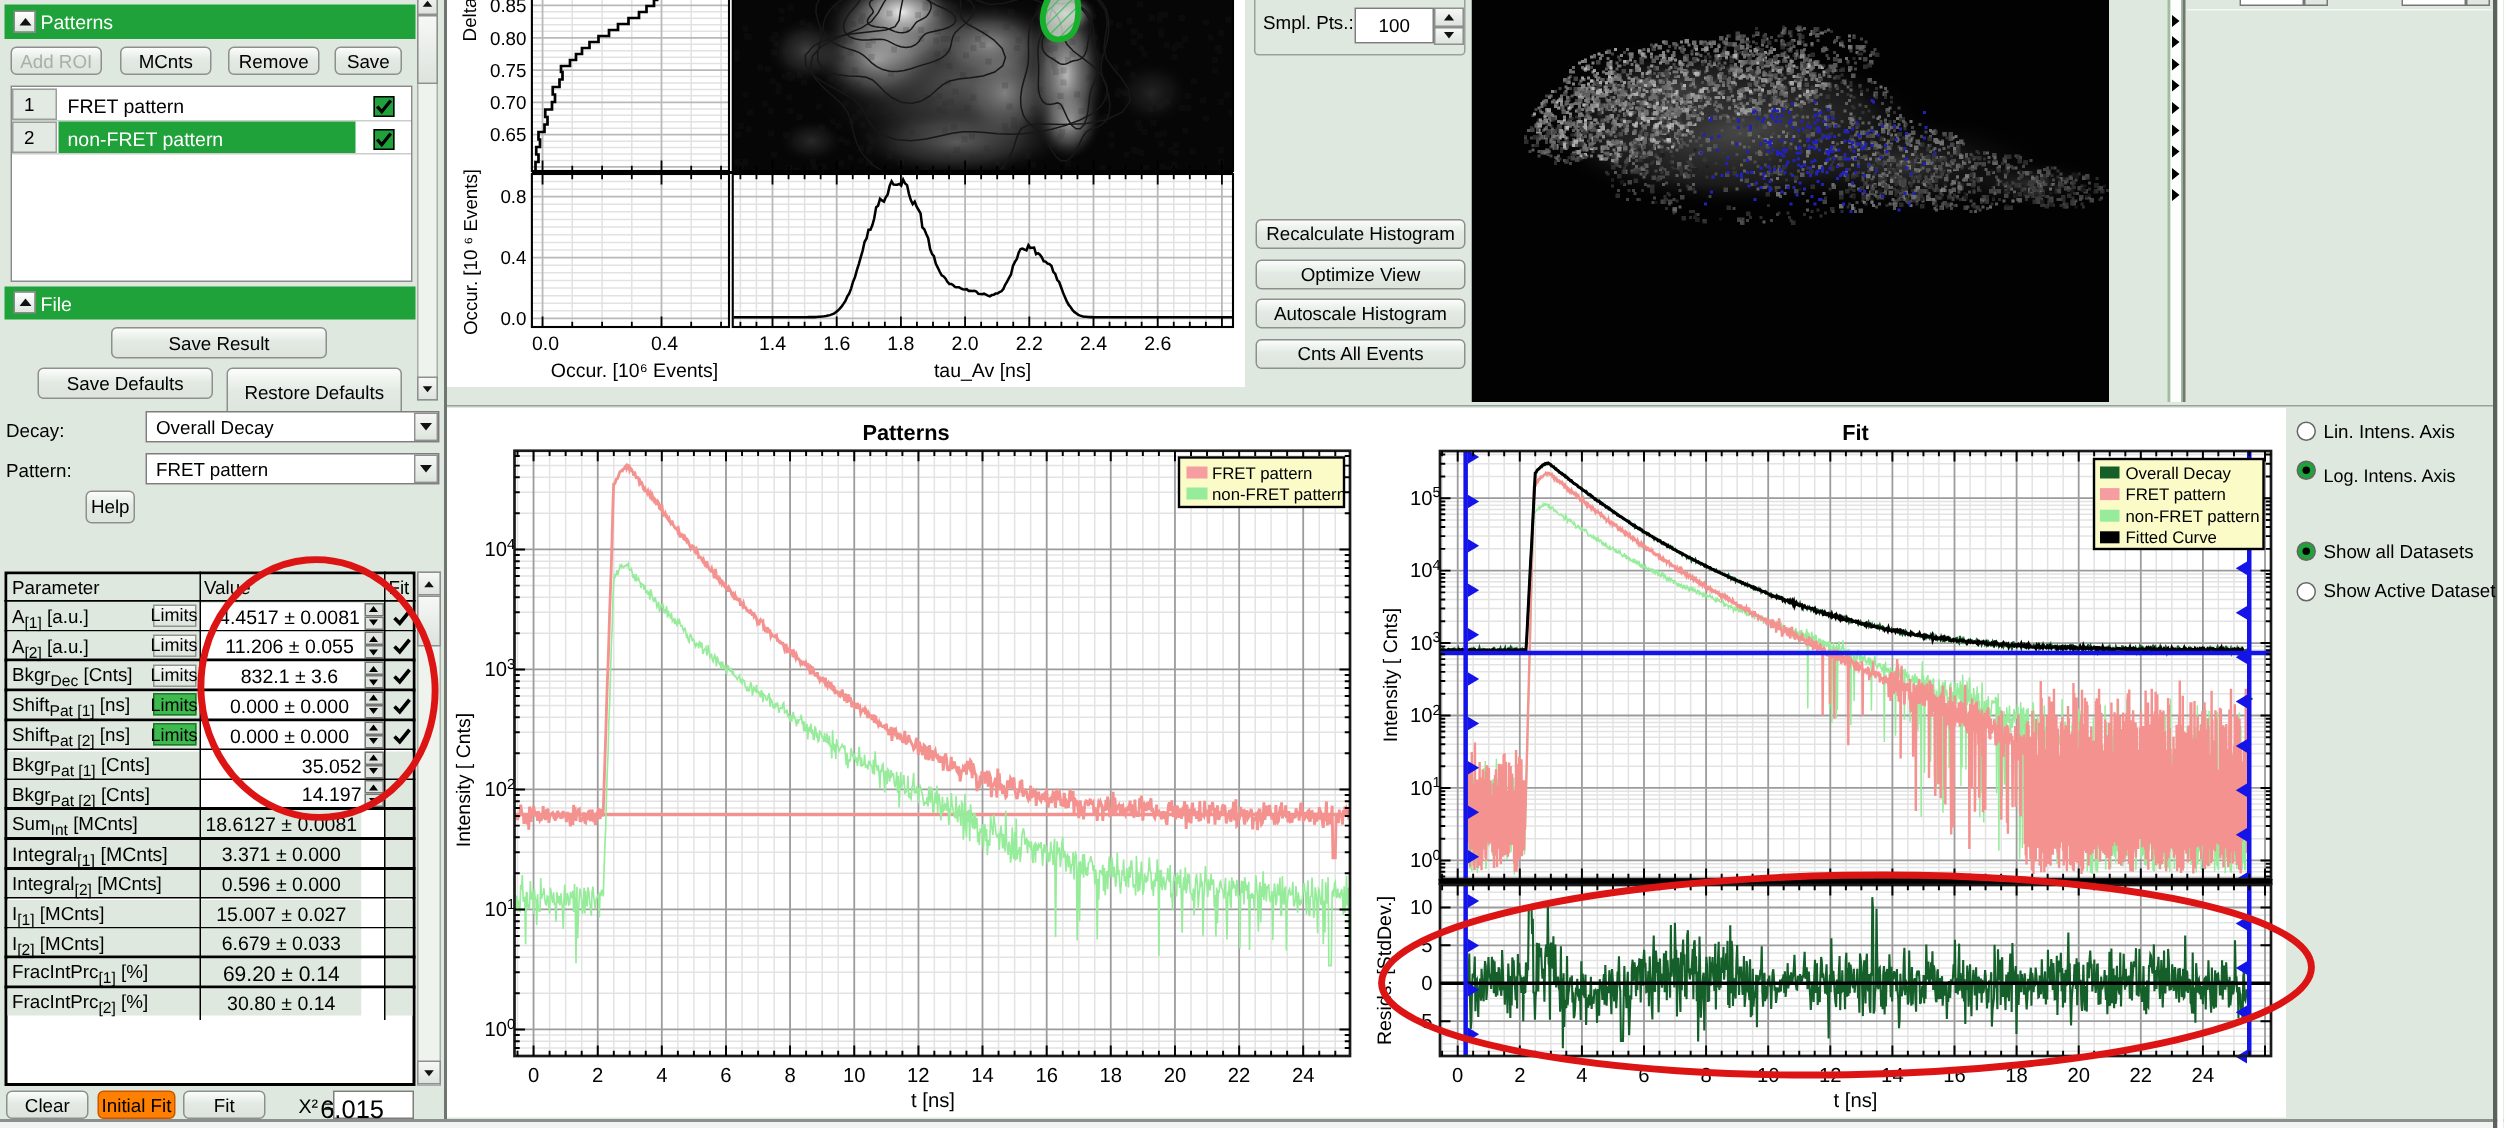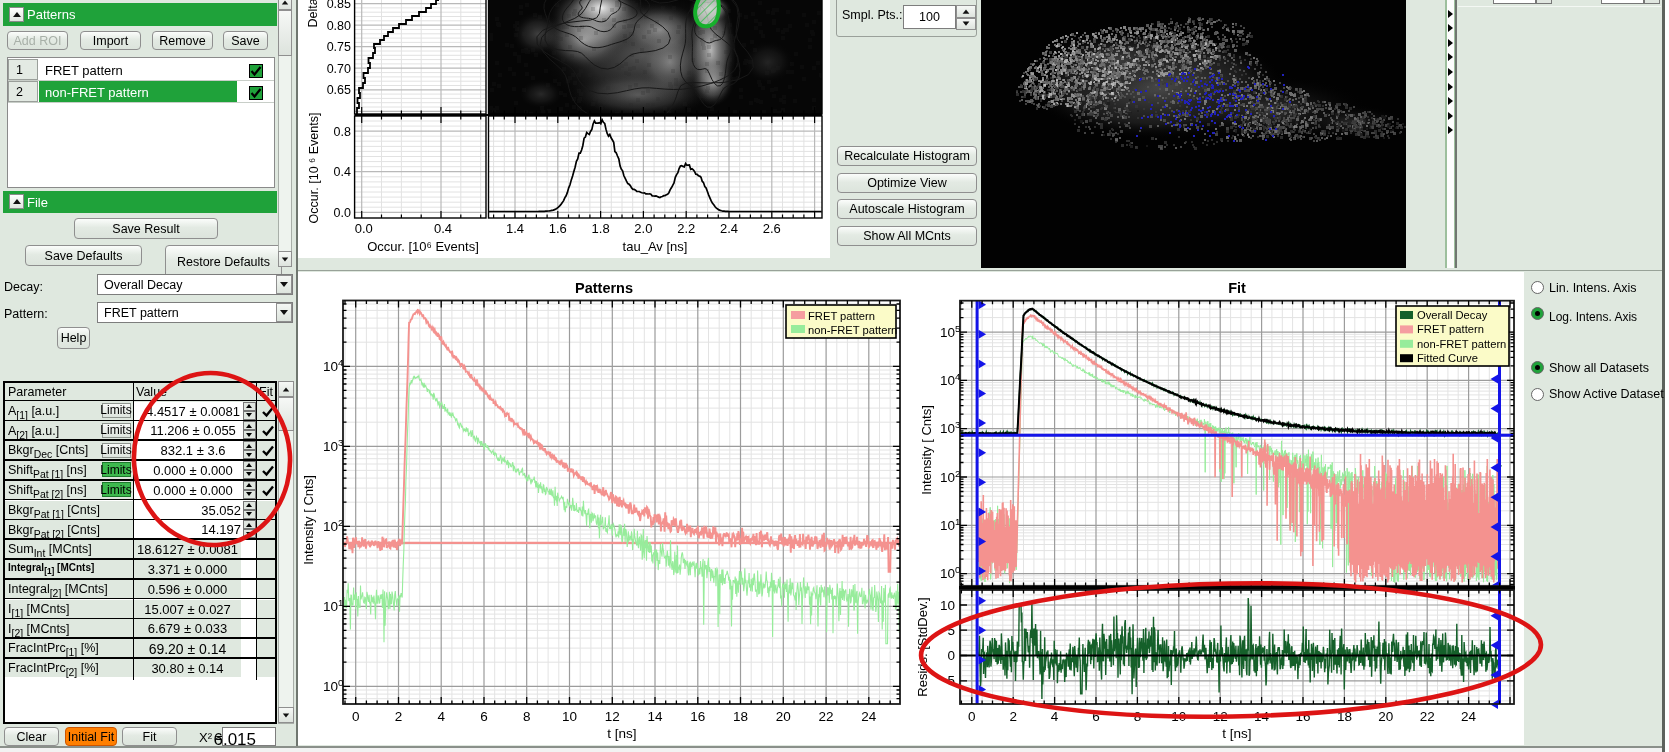--- a/index.html
+++ b/index.html
@@ -24,21 +24,21 @@
 <div class="abs" style="left:299px;top:0px;width:529px;height:258px;background:#fff;"></div>
 <div class="abs" style="left:296px;top:269.5px;width:1369px;height:1.5px;background:#98a298;"></div>
 <div class="abs" style="left:295.5px;top:0px;width:2px;height:752px;background:#6f766f;"></div>
 <div class="abs" style="left:0px;top:745.5px;width:1669px;height:2px;background:#8a908a;"></div>
 <div class="abs" style="left:0px;top:747.5px;width:1669px;height:4.5px;background:#f2f2f2;"></div>
 <div class="ghead" style="left:3px;top:3px;width:274px;height:23px;">
     <span style="margin-left:24px;">Patterns</span>
   </div>
 <div class="gbox" style="left:9px;top:7px;"></div>
 <div class="btn dis" style="left:7px;top:31px;width:61px;height:19px;">Add ROI</div>
-<div class="btn" style="left:80px;top:31px;width:61px;height:19px;">Import</div>
+<div class="btn" style="left:80px;top:31px;width:61px;height:19px;">MCnts</div>
 <div class="btn" style="left:152px;top:31px;width:61px;height:19px;">Remove</div>
 <div class="btn" style="left:223px;top:31px;width:45px;height:19px;">Save</div>
 <div class="abs" style="left:7px;top:57px;width:268px;height:131px;background:#fff;border:1px solid #8a8a8a;"></div>
 <div class="abs" style="left:8px;top:59px;width:30px;height:21px;background:#e3eae3;border:1px solid #9a9f9a;font-size:12.5px;display:flex;align-items:center;">
     <span style="margin-left:7px;">1</span>
   </div>
 <div class="lbl" style="left:45px;top:63px;font-size:13px;">FRET pattern</div>
 <div class="abs" style="left:8px;top:80px;width:266px;height:1px;background:#c8cec8;"></div>
 <div class="abs" style="left:8px;top:81px;width:30px;height:21px;background:#e3eae3;border:1px solid #9a9f9a;font-size:12.5px;display:flex;align-items:center;">
     <span style="margin-left:7px;">2</span>
@@ -53,21 +53,21 @@
 <div class="abs" style="left:249px;top:86px;width:14px;height:14px;background:#1fa23a;border:1.5px solid #000;"></div>
 <svg class="abs" style="left:249px;top:86px;" width="14" height="14">
     <path d="M2.5 7 L5.5 10.5 L11.5 3" stroke="#000" stroke-width="2.2" fill="none"></path>
   </svg>
 <div class="ghead" style="left:3px;top:191px;width:274px;height:22px;">
     <span style="margin-left:24px;">File</span>
   </div>
 <div class="gbox" style="left:9px;top:194px;"></div>
 <div class="btn" style="left:74px;top:218px;width:144px;height:21px;">Save Result</div>
 <div class="btn" style="left:25px;top:245px;width:117px;height:21px;">Save Defaults</div>
-<div class="btn" style="left:165px;top:245px;width:117px;height:34px;">Restore Defaults</div>
+<div class="btn" style="left:151px;top:245px;width:117px;height:34px;">Restore Defaults</div>
 <div class="scroll" style="left:278px;top:0px;width:14px;height:267px;"></div>
 <div class="sbtn" style="left:278px;top:-6px;width:14px;height:16px;">
     <span class="upa" style="transform:scale(.8);"></span>
   </div>
 <div class="sbtn" style="left:278px;top:10px;width:14px;height:46px;"></div>
 <div class="sbtn" style="left:278px;top:251px;width:14px;height:16px;">
     <span class="dna" style="transform:scale(.8);"></span>
   </div>
 <div class="lbl" style="left:4px;top:280px;">Decay:</div>
 <div class="fld" style="left:97px;top:274px;width:196px;height:21px;">
@@ -195,21 +195,21 @@
 <div class="abs" style="left:257px;top:520.3px;width:18px;height:18px;background:#dfe8df;"></div>
 <div class="abs" style="left:3px;top:538.3px;width:274px;height:1.8px;background:#000;"></div>
 <div class="abs" style="left:5px;top:540.1px;width:127.6px;height:18px;background:#dfe8df;"></div>
 <div class="lbl" style="left:8px;top:542.3px;font-size:12.5px;">Sum<sub>Int</sub> [MCnts]</div>
 <div class="abs" style="left:134px;top:540.1px;width:107px;height:18px;background:#dfe8df;"></div>
 <div class="abs" style="left:241px;top:540.1px;width:14.5px;height:18px;background:#fff;"></div>
 <div class="abs" style="left:134px;top:541.6px;width:107px;height:16px;display:flex;align-items:center;justify-content:center;font-size:13px;">18.6127 ± 0.0081</div>
 <div class="abs" style="left:257px;top:540.1px;width:18px;height:18px;background:#dfe8df;"></div>
 <div class="abs" style="left:3px;top:558.1px;width:274px;height:1.8px;background:#000;"></div>
 <div class="abs" style="left:5px;top:559.9px;width:127.6px;height:18px;background:#dfe8df;"></div>
-<div class="lbl" style="left:8px;top:562.1px;font-size:10px;font-weight:bold;">Integral<sub>[1]</sub> [MCnts]</div>
+<div class="lbl" style="left:8px;top:562.1px;font-size:13px;">Integral<sub>[1]</sub> [MCnts]</div>
 <div class="abs" style="left:134px;top:559.9px;width:107px;height:18px;background:#dfe8df;"></div>
 <div class="abs" style="left:241px;top:559.9px;width:14.5px;height:18px;background:#fff;"></div>
 <div class="abs" style="left:134px;top:561.4px;width:107px;height:16px;display:flex;align-items:center;justify-content:center;font-size:13px;">3.371 ± 0.000</div>
 <div class="abs" style="left:257px;top:559.9px;width:18px;height:18px;background:#dfe8df;"></div>
 <div class="abs" style="left:3px;top:577.9px;width:274px;height:1.8px;background:#000;"></div>
 <div class="abs" style="left:5px;top:579.7px;width:127.6px;height:18px;background:#dfe8df;"></div>
 <div class="lbl" style="left:8px;top:581.9px;font-size:12.5px;">Integral<sub>[2]</sub> [MCnts]</div>
 <div class="abs" style="left:134px;top:579.7px;width:107px;height:18px;background:#dfe8df;"></div>
 <div class="abs" style="left:241px;top:579.7px;width:14.5px;height:18px;background:#fff;"></div>
 <div class="abs" style="left:134px;top:581.2px;width:107px;height:16px;display:flex;align-items:center;justify-content:center;font-size:13px;">0.596 ± 0.000</div>
@@ -267,21 +267,21 @@
   </div>
 <div class="sbtn" style="left:956px;top:5px;width:20px;height:12.5px;">
     <span class="upa" style="transform:scale(.85);"></span>
   </div>
 <div class="sbtn" style="left:956px;top:17.5px;width:20px;height:12.5px;">
     <span class="dna" style="transform:scale(.85);"></span>
   </div>
 <div class="btn" style="left:837px;top:146px;width:140px;height:20px;">Recalculate Histogram</div>
 <div class="btn" style="left:837px;top:172.5px;width:140px;height:20px;">Optimize View</div>
 <div class="btn" style="left:837px;top:199px;width:140px;height:20px;">Autoscale Histogram</div>
-<div class="btn" style="left:837px;top:225.5px;width:140px;height:20px;">Show All MCnts</div>
+<div class="btn" style="left:837px;top:225.5px;width:140px;height:20px;">Cnts All Events</div>
 <div class="abs" style="left:1444.5px;top:0px;width:2px;height:268px;background:#9dbf9d;"></div>
 <div class="abs" style="left:1446.5px;top:0px;width:7px;height:268px;background:#fdfdfd;"></div>
 <div class="abs" style="left:1453.5px;top:0px;width:1.5px;height:268px;background:#9dbf9d;"></div>
 <div class="abs" style="left:1447.5px;top:9.5px;width:0;height:0;border-top:4px solid transparent;border-bottom:4px solid transparent;border-left:5.5px solid #000;"></div>
 <div class="abs" style="left:1447.5px;top:24.1px;width:0;height:0;border-top:4px solid transparent;border-bottom:4px solid transparent;border-left:5.5px solid #000;"></div>
 <div class="abs" style="left:1447.5px;top:38.7px;width:0;height:0;border-top:4px solid transparent;border-bottom:4px solid transparent;border-left:5.5px solid #000;"></div>
 <div class="abs" style="left:1447.5px;top:53.3px;width:0;height:0;border-top:4px solid transparent;border-bottom:4px solid transparent;border-left:5.5px solid #000;"></div>
 <div class="abs" style="left:1447.5px;top:67.9px;width:0;height:0;border-top:4px solid transparent;border-bottom:4px solid transparent;border-left:5.5px solid #000;"></div>
 <div class="abs" style="left:1447.5px;top:82.5px;width:0;height:0;border-top:4px solid transparent;border-bottom:4px solid transparent;border-left:5.5px solid #000;"></div>
 <div class="abs" style="left:1447.5px;top:97.1px;width:0;height:0;border-top:4px solid transparent;border-bottom:4px solid transparent;border-left:5.5px solid #000;"></div>

